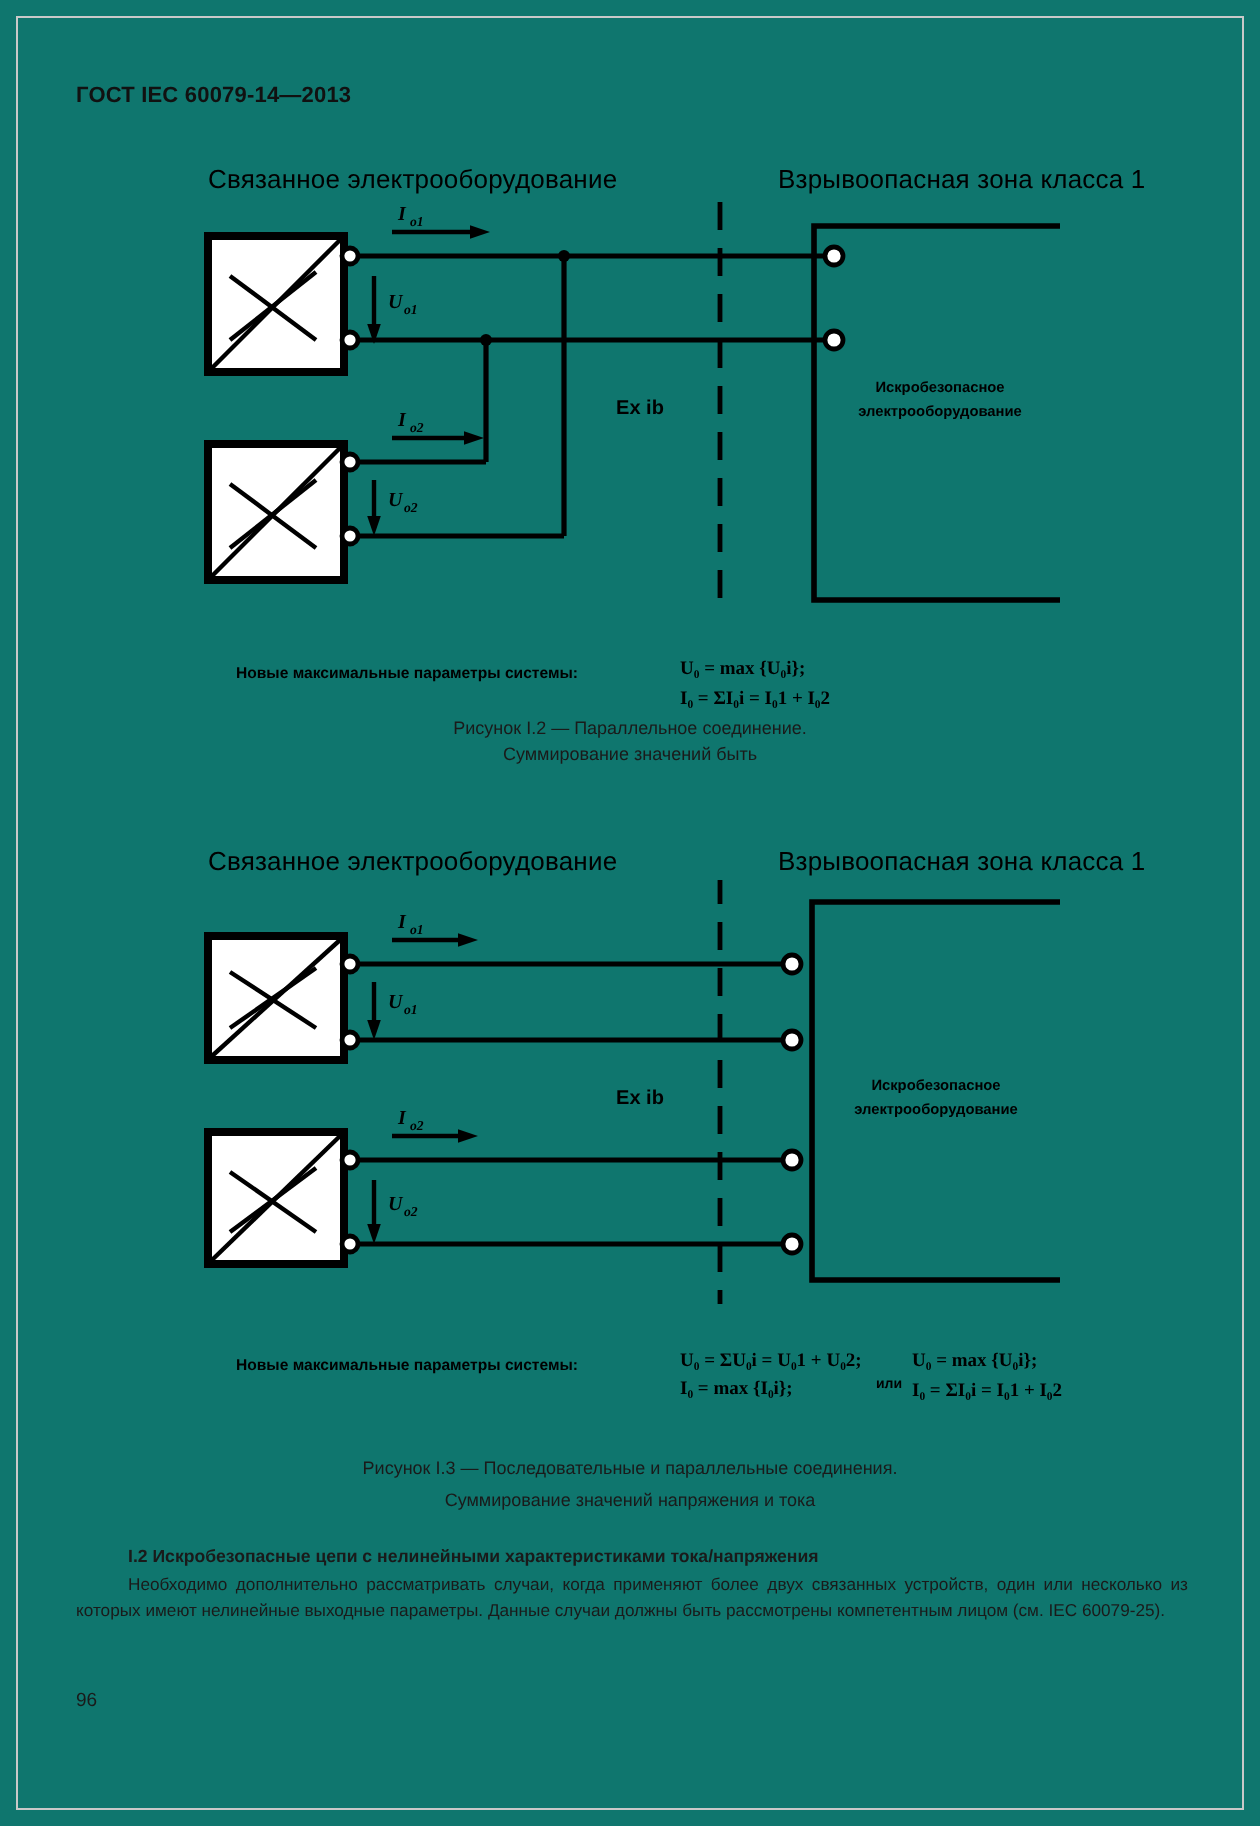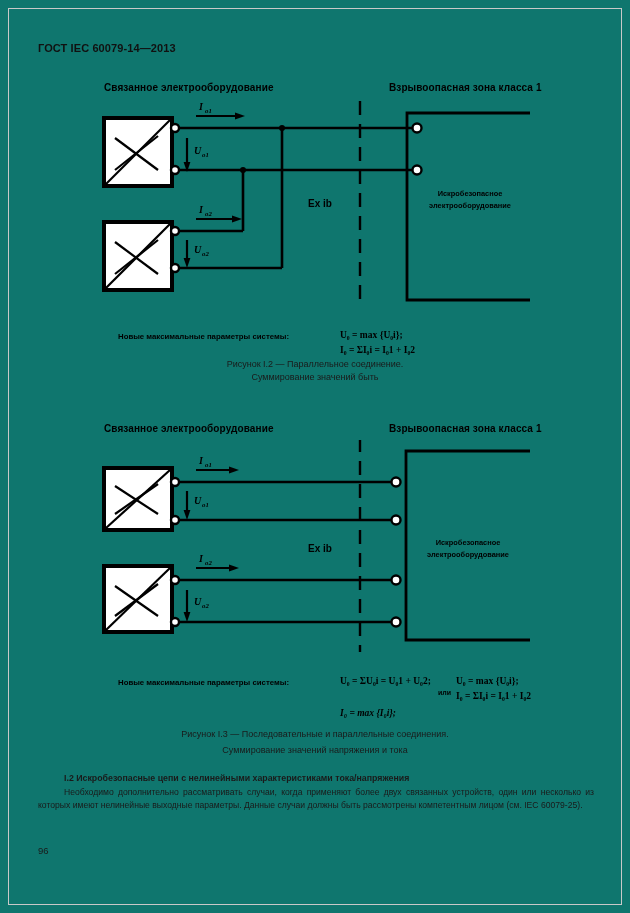--- a/index.html
+++ b/index.html
@@ -46,22 +46,22 @@
     position: absolute;
     left: 0;
     top: 0;
     width: 630px;
   }
   .diagram svg { display: block; }
 
   
   .zone-label {
     position: absolute;
-    font-size: 10px;
-    font-weight: bold;
+    font-size: 13px;
+    font-weight: normal;
     color: #000;
     white-space: nowrap;
     letter-spacing: 0.1px;
     text-align: center;
   }
 
   
   .formula-block {
     position: absolute;
     font-size: 8px;
@@ -330,21 +330,21 @@
       <text class="var" x="194" y="165">U</text>
       <text class="varsub" x="202" y="168">o2</text>
     </svg>
   </div>
 
   <div class="formula-block" style="left:118px; top:678px;">
     <span class="formula-title">Новые максимальные параметры системы:</span>
   </div>
   <div class="formula-block" style="left:340px; top:676px;">
     <div class="fml">U₀ = ΣU₀i = U₀1 + U₀2;</div>
-    <div class="fml" style="margin-top:22px;font-style:italic;">I₀ = max {I₀i};</div>
+    <div class="fml" style="margin-top:4px;">I₀ = max {I₀i};</div>
   </div>
   <div class="formula-block" style="left:438px; top:689px;">
     <div class="ili">или</div>
   </div>
   <div class="formula-block" style="left:456px; top:676px;">
     <div class="fml">U₀ = max {U₀i};</div>
     <div class="fml" style="margin-top:5px;">I₀ = ΣI₀i = I₀1 + I₀2</div>
   </div>
 
   <div class="fig-caption" style="top:728px;">

